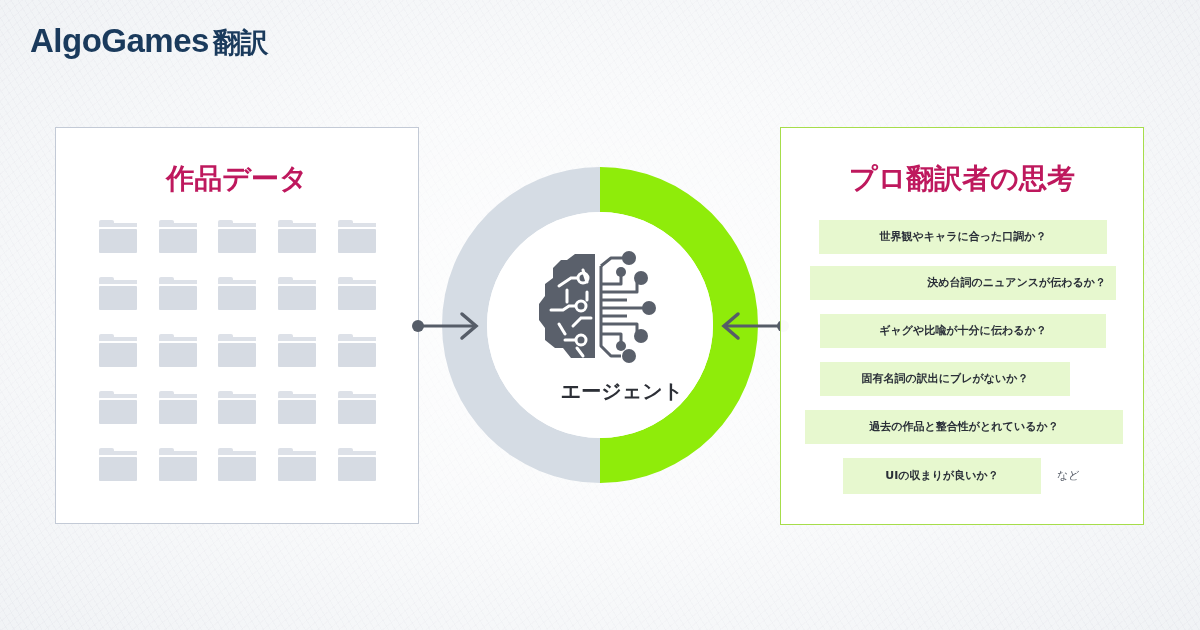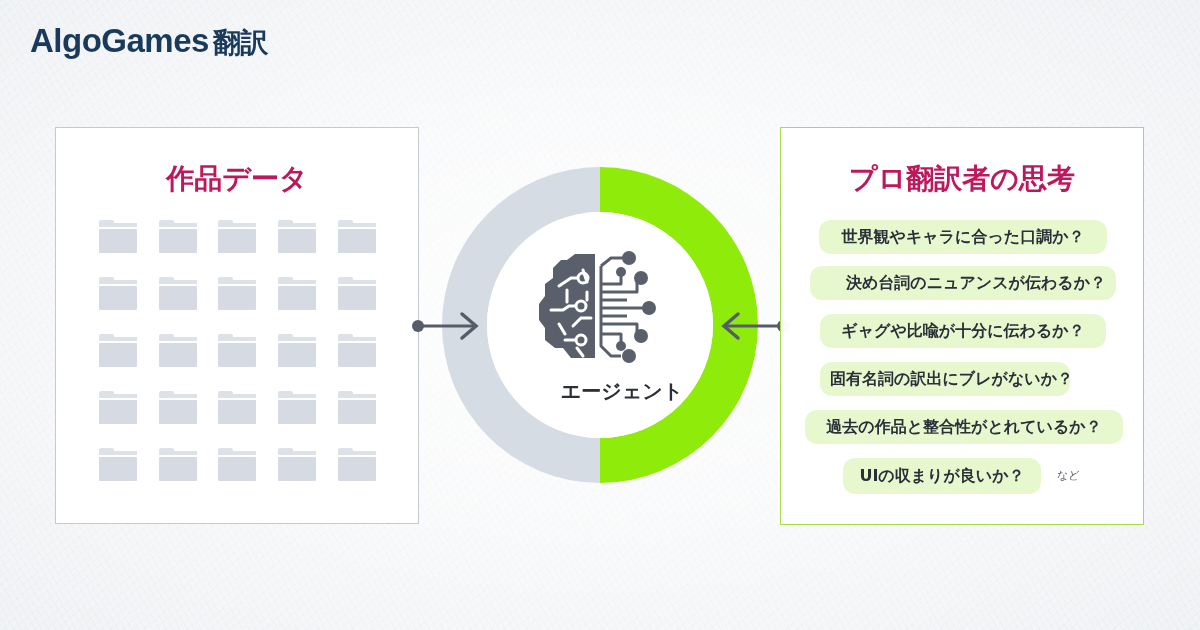--- a/index.html
+++ b/index.html
@@ -54,22 +54,22 @@
     font-weight:bold; font-size:20px; color:#2c2f36;
   }
   .brain { position:absolute; left:537px; top:248px; width:128px; height:120px; }
 
   .arrow { position:absolute; }
   .arrow-left { left:410px; top:310px; width:75px; height:32px; }
   .arrow-right { left:715px; top:310px; width:76px; height:32px; }
 
   .tag {
     position:absolute; height:34px; line-height:34px;
-    background:#e7f8cf; color:#2a2f38; font-weight:bold; font-size:16px;
-    padding:0 10px; box-sizing:border-box; white-space:nowrap; text-align:center;border-radius:12px;
+    background:#e7f8cf; color:#2a2f38; font-weight:bold; font-size:11px;
+    padding:0 10px; box-sizing:border-box; white-space:nowrap; text-align:center;
   }
   .nado { position:absolute; left:1057px; top:468px; font-size:11px; color:#555b66; }
 </style>
 </head>
 <body>
 
 <div class="bg"></div>
 
 <div class="logo">
   <span>AlgoGames</span>

